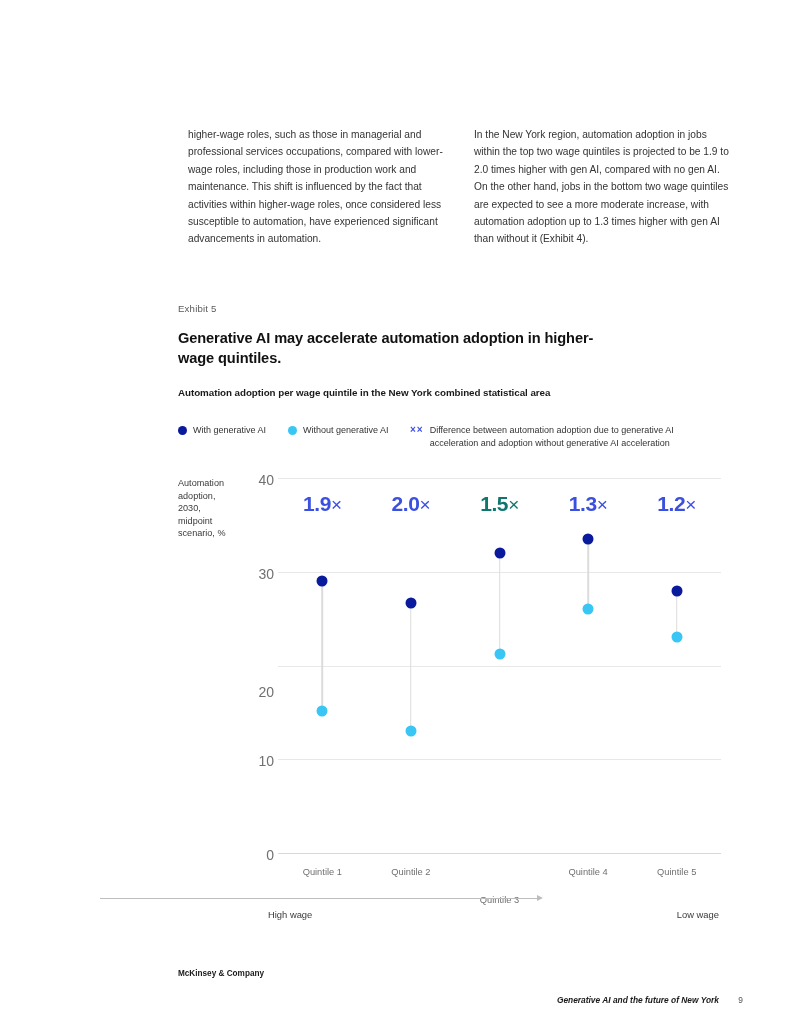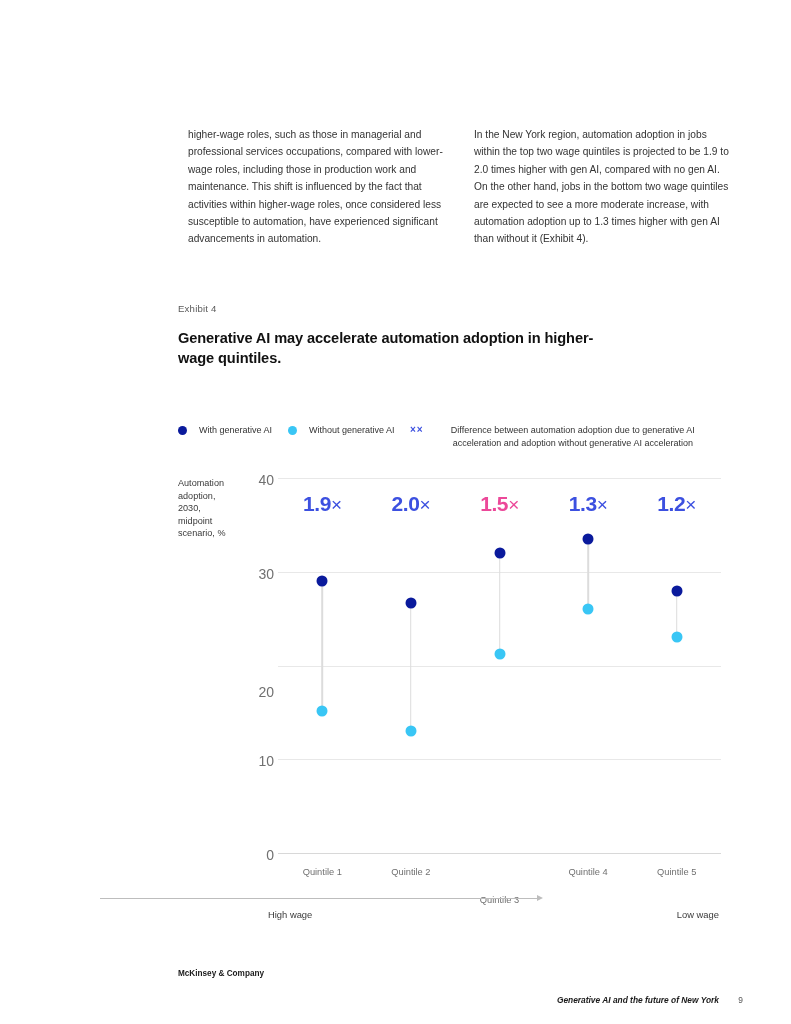--- a/index.html
+++ b/index.html
@@ -15,21 +15,21 @@
   .col{width:268px;font-size:10.2px;line-height:17.4px;color:#333333;}
   .col.right{margin-left:14px;width:263px;}
 
   
   .exhibit-label{position:absolute;top:303px;left:178px;font-size:9.6px;color:#5a5a5a;letter-spacing:.2px;}
   .exhibit-title{position:absolute;top:328px;left:178px;width:430px;font-size:14.6px;font-weight:bold;line-height:20px;color:#111111;letter-spacing:-0.1px;}
   .exhibit-sub{position:absolute;top:387px;left:178px;width:520px;font-size:9.8px;font-weight:bold;color:#1a1a1a;letter-spacing:-0.05px;}
 
   
   .legend{position:absolute;top:424px;left:178px;width:540px;font-size:9px;color:#333;}
-  .legend-item{position:absolute;display:flex;align-items:flex-start;gap:12px;text-align:center;}
+  .legend-item{position:absolute;display:flex;align-items:flex-start;gap:6px;}
   .lg1{left:0;top:0;}
   .lg2{left:110px;top:0;}
   .lg3{left:232px;top:0;}
   .dot-legend{width:9px;height:9px;border-radius:50%;margin-top:2px;flex:none;}
   .xx-mark{font-size:10px;font-weight:bold;letter-spacing:1px;line-height:12px;flex:none;margin-top:0px;}
   .legend-text{line-height:12.5px;}
 
   
   .chart{position:absolute;top:470px;left:178px;width:545px;height:400px;}
   .ylabel{position:absolute;left:0;top:7px;width:56px;font-size:9.1px;line-height:12.6px;color:#3a3a3a;}
@@ -63,22 +63,23 @@
 </head>
 <body>
 
 <div class="page">
 
   <div class="copy">
     <div class="col left">higher-wage roles, such as those in managerial and professional services occupations, compared with lower-wage roles, including those in production work and maintenance. This shift is influenced by the fact that activities within higher-wage roles, once considered less susceptible to automation, have experienced significant advancements in automation.</div>
     <div class="col right">In the New York region, automation adoption in jobs within the top two wage quintiles is projected to be 1.9 to 2.0 times higher with gen AI, compared with no gen AI. On the other hand, jobs in the bottom two wage quintiles are expected to see a more moderate increase, with automation adoption up to 1.3 times higher with gen AI than without it (Exhibit 4).</div>
   </div>
 
-  <div class="exhibit-label">Exhibit 4</div>
+  <div class="exhibit-label">Exhibit 5</div>
   <div class="exhibit-title">Generative AI may accelerate automation adoption in higher-wage quintiles.</div>
+  <div class="exhibit-sub">Automation adoption per wage quintile in the New York combined statistical area</div>
 
   <div class="legend">
     <div class="legend-item lg1">
       <span class="dot-legend" style="background:#0a1a9c"></span>
       <span class="legend-text">With generative AI</span>
     </div>
     <div class="legend-item lg2">
       <span class="dot-legend" style="background:#39c6f5"></span>
       <span class="legend-text">Without generative AI</span>
     </div>
@@ -109,21 +110,21 @@
         <div class="mult" style="left: 44.3px; top: 22px; color: rgb(60, 80, 224);"><span>1.9</span><span class="times">×</span></div>
         <div class="xlabel" style="left: 44.3px; top: 397px;">Quintile 1</div>
         <div class="connector" style="left: 132.9px; top: 132.688px; height: 128.438px;"></div>
         <div class="pt" style="left: 132.9px; top: 132.688px; background: rgb(10, 26, 156);"></div>
         <div class="pt" style="left: 132.9px; top: 261.125px; background: rgb(57, 198, 245);"></div>
         <div class="mult" style="left: 132.9px; top: 22px; color: rgb(60, 80, 224);"><span>2.0</span><span class="times">×</span></div>
         <div class="xlabel" style="left: 132.9px; top: 397px;">Quintile 2</div>
         <div class="connector" style="left: 221.5px; top: 83px; height: 101.25px;"></div>
         <div class="pt" style="left: 221.5px; top: 83px; background: rgb(10, 26, 156);"></div>
         <div class="pt" style="left: 221.5px; top: 184.25px; background: rgb(57, 198, 245);"></div>
-        <div class="mult" style="left: 221.5px; top: 22px; color: #ec4899;"><span>1.5</span><span class="times">×</span></div>
+        <div class="mult" style="left: 221.5px; top: 22px; color: #0f766e;"><span>1.5</span><span class="times">×</span></div>
         <div class="xlabel" style="left: 221.5px; top: 397px; margin-top: 28px;">Quintile 3</div>
         <div class="connector" style="left: 310.1px; top: 68.9375px; height: 70.3125px;"></div>
         <div class="pt" style="left: 310.1px; top: 68.9375px; background: rgb(10, 26, 156);"></div>
         <div class="pt" style="left: 310.1px; top: 139.25px; background: rgb(57, 198, 245);"></div>
         <div class="mult" style="left: 310.1px; top: 22px; color: rgb(60, 80, 224);"><span>1.3</span><span class="times">×</span></div>
         <div class="xlabel" style="left: 310.1px; top: 397px;">Quintile 4</div>
         <div class="connector" style="left: 398.7px; top: 120.5px; height: 46.875px;"></div>
         <div class="pt" style="left: 398.7px; top: 120.5px; background: rgb(10, 26, 156);"></div>
         <div class="pt" style="left: 398.7px; top: 167.375px; background: rgb(57, 198, 245);"></div>
         <div class="mult" style="left: 398.7px; top: 22px; color: rgb(60, 80, 224);"><span>1.2</span><span class="times">×</span></div>

